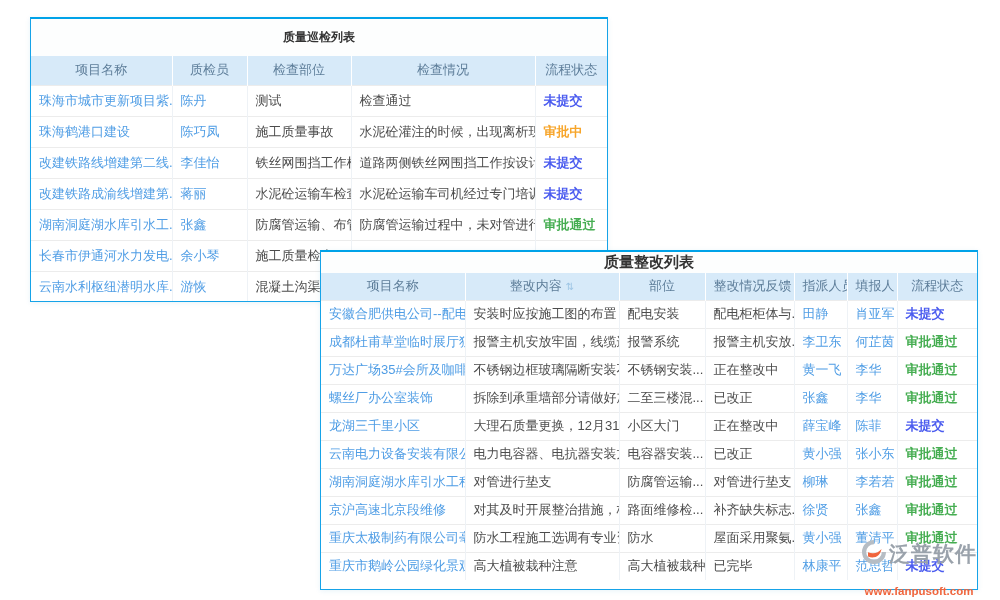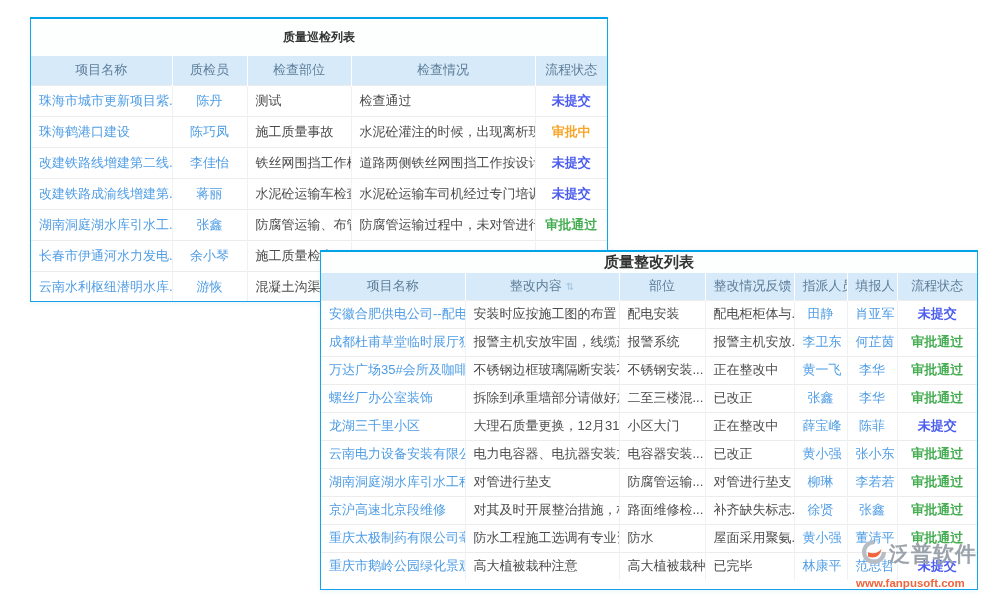--- a/index.html
+++ b/index.html
@@ -33,27 +33,27 @@
     font-size:13px;color:#4c4c4c;
     border-top:1px solid #ececec;border-right:1px solid #eef2f6;
     padding:0 8px;white-space:nowrap;overflow:hidden;box-sizing:border-box;
   }
   td:last-child{border-right:none;font-weight:bold;}
   #panel1 th{height:29px;}
   #panel1 td{height:31px;}
   #panel2 th{height:27px;}
   #panel2 td{height:28px;}
   .al-left{text-align:left;}
-  .al-center{text-align:center;}
+  .al-center{}
   .cell-link{color:#4f9de5;cursor:pointer;}
   .sort-glyph{color:#9cc4e4;font-size:10px;margin-left:4px;}
   .watermark{position:absolute;left:856px;top:539px;width:126px;z-index:10;}
   .wm-row{display:flex;align-items:center;justify-content:center;}
   .wm-brand{font-size:21px;font-weight:bold;color:#9aa2ab;letter-spacing:1px;margin-left:2px;}
-  .wm-url{font-size:11.5px;color:#f0653d;text-align:left;margin-top:8px;font-weight:bold;}
+  .wm-url{font-size:11.5px;color:#f0653d;text-align:center;margin-top:16px;font-weight:bold;}
 </style>
 </head>
 <body>
 
 <div class="panel" id="panel1">
   <div class="panel-title">质量巡检列表</div>
   <table>
     <colgroup id="t1-cols">
         <col style="width: 141px;">
         <col style="width: 75px;">

